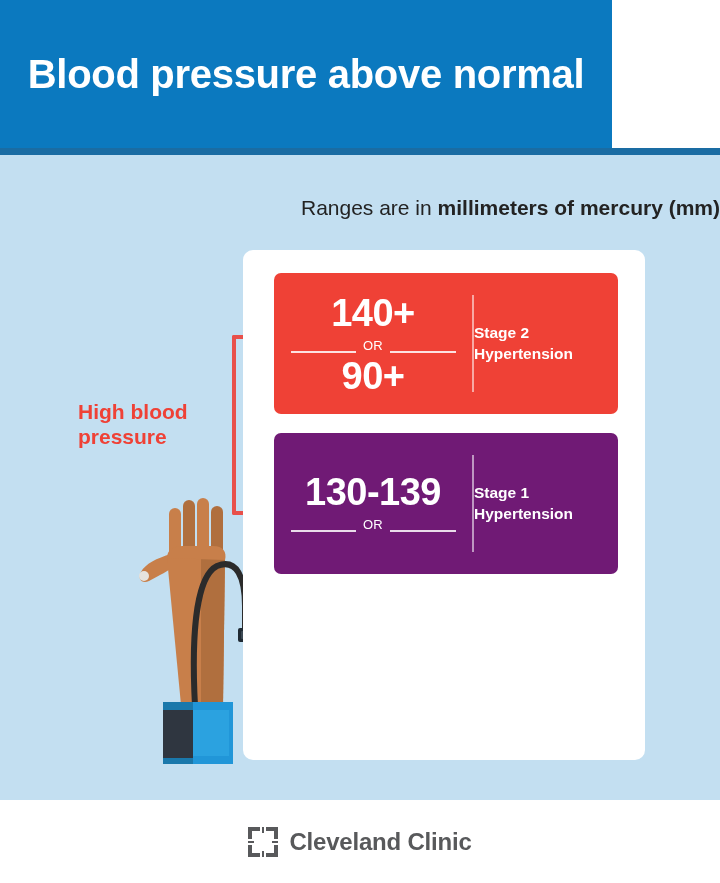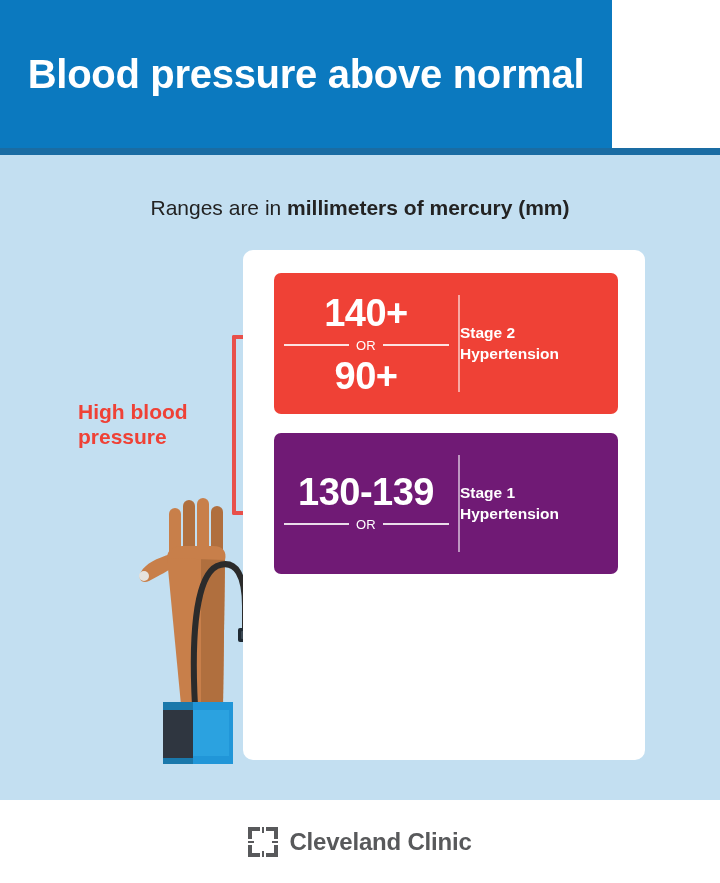--- a/index.html
+++ b/index.html
@@ -52,21 +52,21 @@
     width: 720px;
     height: 645px;
     background: #c3dff1;
   }
 
   .subtitle {
     position: absolute;
     left: 0;
     top: 40px;
     width: 720px;
-    text-align: center;
+    text-align: right;
     font-size: 21px;
     color: #232323;
     line-height: 1.2;
   }
   .subtitle .strong {
     font-weight: bold;
   }
 
   
   .panel {
@@ -86,41 +86,41 @@
     height: 141px;
     border-radius: 7px;
     display: flex;
     align-items: stretch;
   }
   .card-1 { top: 23px;  background: #ef4136; }
   .card-2 { top: 183px; background: #701a75; }
   .card-3 { top: 343px; background: #f5c013; }
 
   .card-values {
-    width: 184px;
+    width: 198px;
     display: flex;
     flex-direction: column;
     align-items: center;
     justify-content: center;
     padding-top: 2px;
     box-sizing: border-box;
   }
   .val {
     font-size: 38px;
     font-weight: bold;
     color: #ffffff;
     line-height: 1.02;
     letter-spacing: -0.5px;
     white-space: nowrap;
   }
   .val-lower { font-size: 38px; }
 
   .conj-row {
     display: flex;
-    align-items: center;
+    align-items: flex-end;
     width: 165px;
     margin: 5px 0 4px 0;
   }
   .conj-line {
     flex: 1;
     height: 2px;
     background: rgba(255,255,255,0.85);
   }
   .conj-word {
     font-size: 13px;

